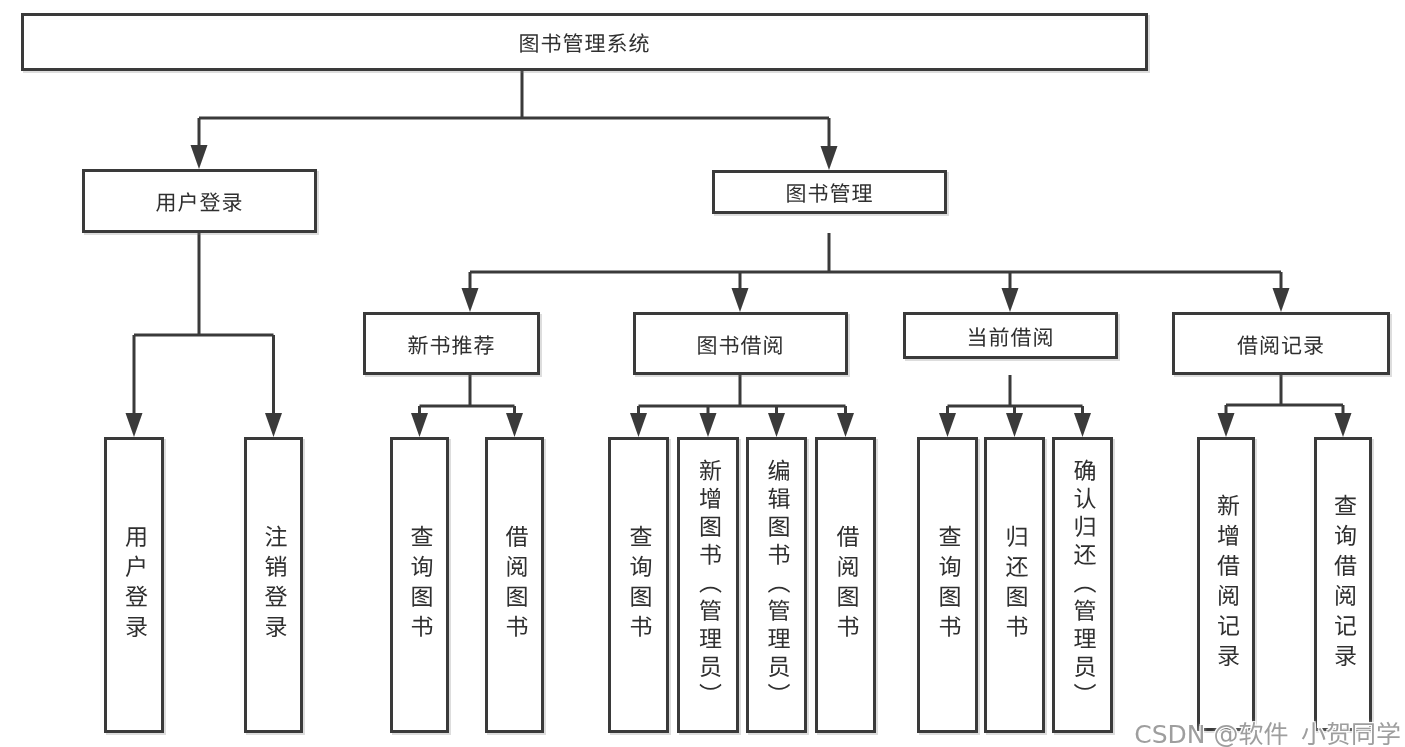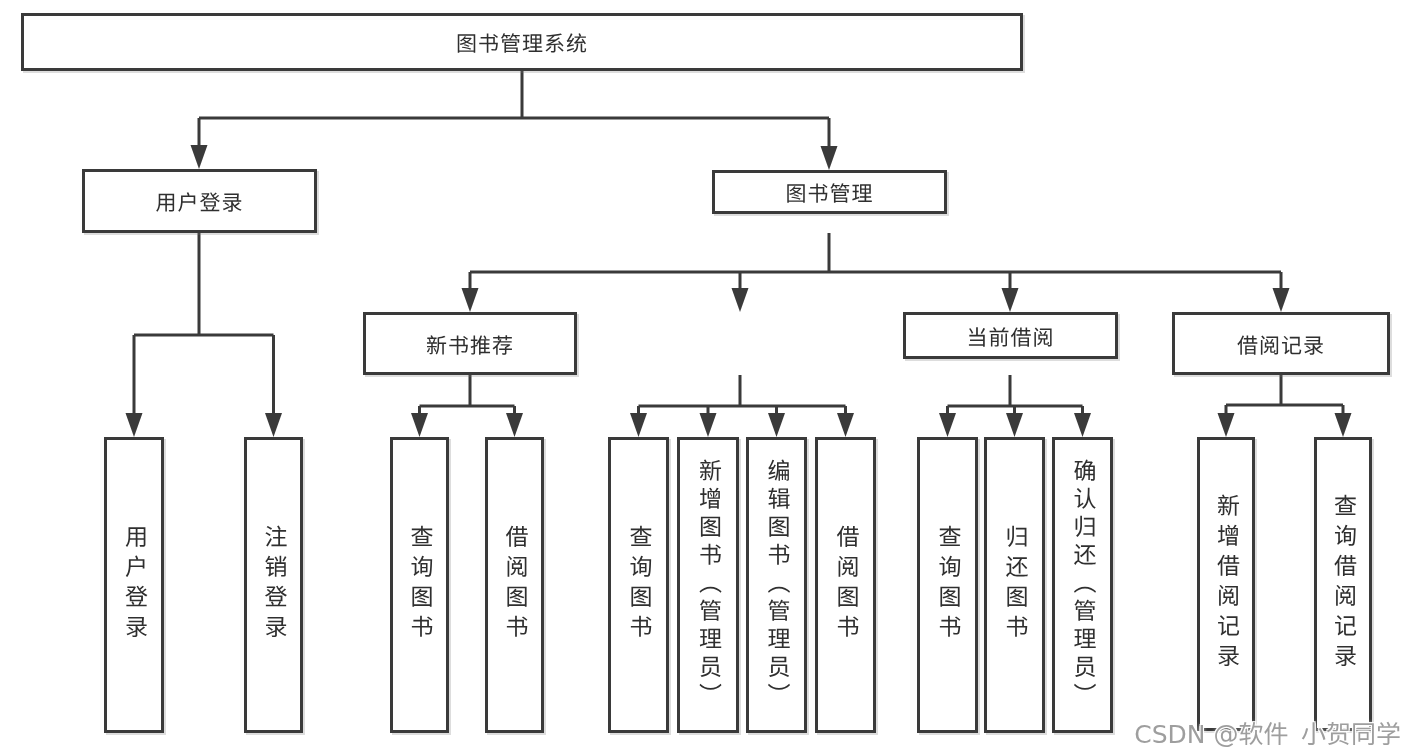--- a/index.html
+++ b/index.html
@@ -94,33 +94,36 @@
     <path class="cline" d="M1010 375 V406 M947.5 406 H1082.5 M947.5 406 V415 M1014.5 406 V415 M1082.5 406 V415"></path>
     <path class="ahead" d="M939 413 H956 L947.5 437 Z"></path>
     <path class="ahead" d="M1006 413 H1023 L1014.5 437 Z"></path>
     <path class="ahead" d="M1074 413 H1091 L1082.5 437 Z"></path>
 
     <path class="cline" d="M1281 375 V405 M1226 405 H1343 M1226 405 V415 M1343 405 V415"></path>
     <path class="ahead" d="M1217.5 413 H1234.5 L1226 437 Z"></path>
     <path class="ahead" d="M1334.5 413 H1351.5 L1343 437 Z"></path>
   </svg>
 
-  <div class="hnode" style="left:21px;top:13px;width:1002px;height:58px;">
+  <div class="hnode" style="left:21px;top:13px;width:1127px;height:58px;">
     <span>图书管理系统</span>
   </div>
 
   <div class="hnode" style="left:82px;top:169px;width:235px;height:64px;">
     <span>用户登录</span>
   </div>
   <div class="hnode" style="left:712px;top:170px;width:235px;height:44px;">
     <span>图书管理</span>
   </div>
 
-  <div class="hnode" style="left:363px;top:312px;width:214px;height:63px;">
+  <div class="hnode" style="left:363px;top:312px;width:177px;height:63px;">
     <span>新书推荐</span>
+  </div>
+  <div class="hnode" style="left:633px;top:312px;width:215px;height:63px;">
+    <span>图书借阅</span>
   </div>
   <div class="hnode" style="left:903px;top:312px;width:215px;height:47px;">
     <span>当前借阅</span>
   </div>
   <div class="hnode" style="left:1172px;top:312px;width:218px;height:63px;">
     <span>借阅记录</span>
   </div>
 
   <div class="vnode" style="left:104px;top:437px;width:60px;height:296px;">
     <span>用户登录</span>

